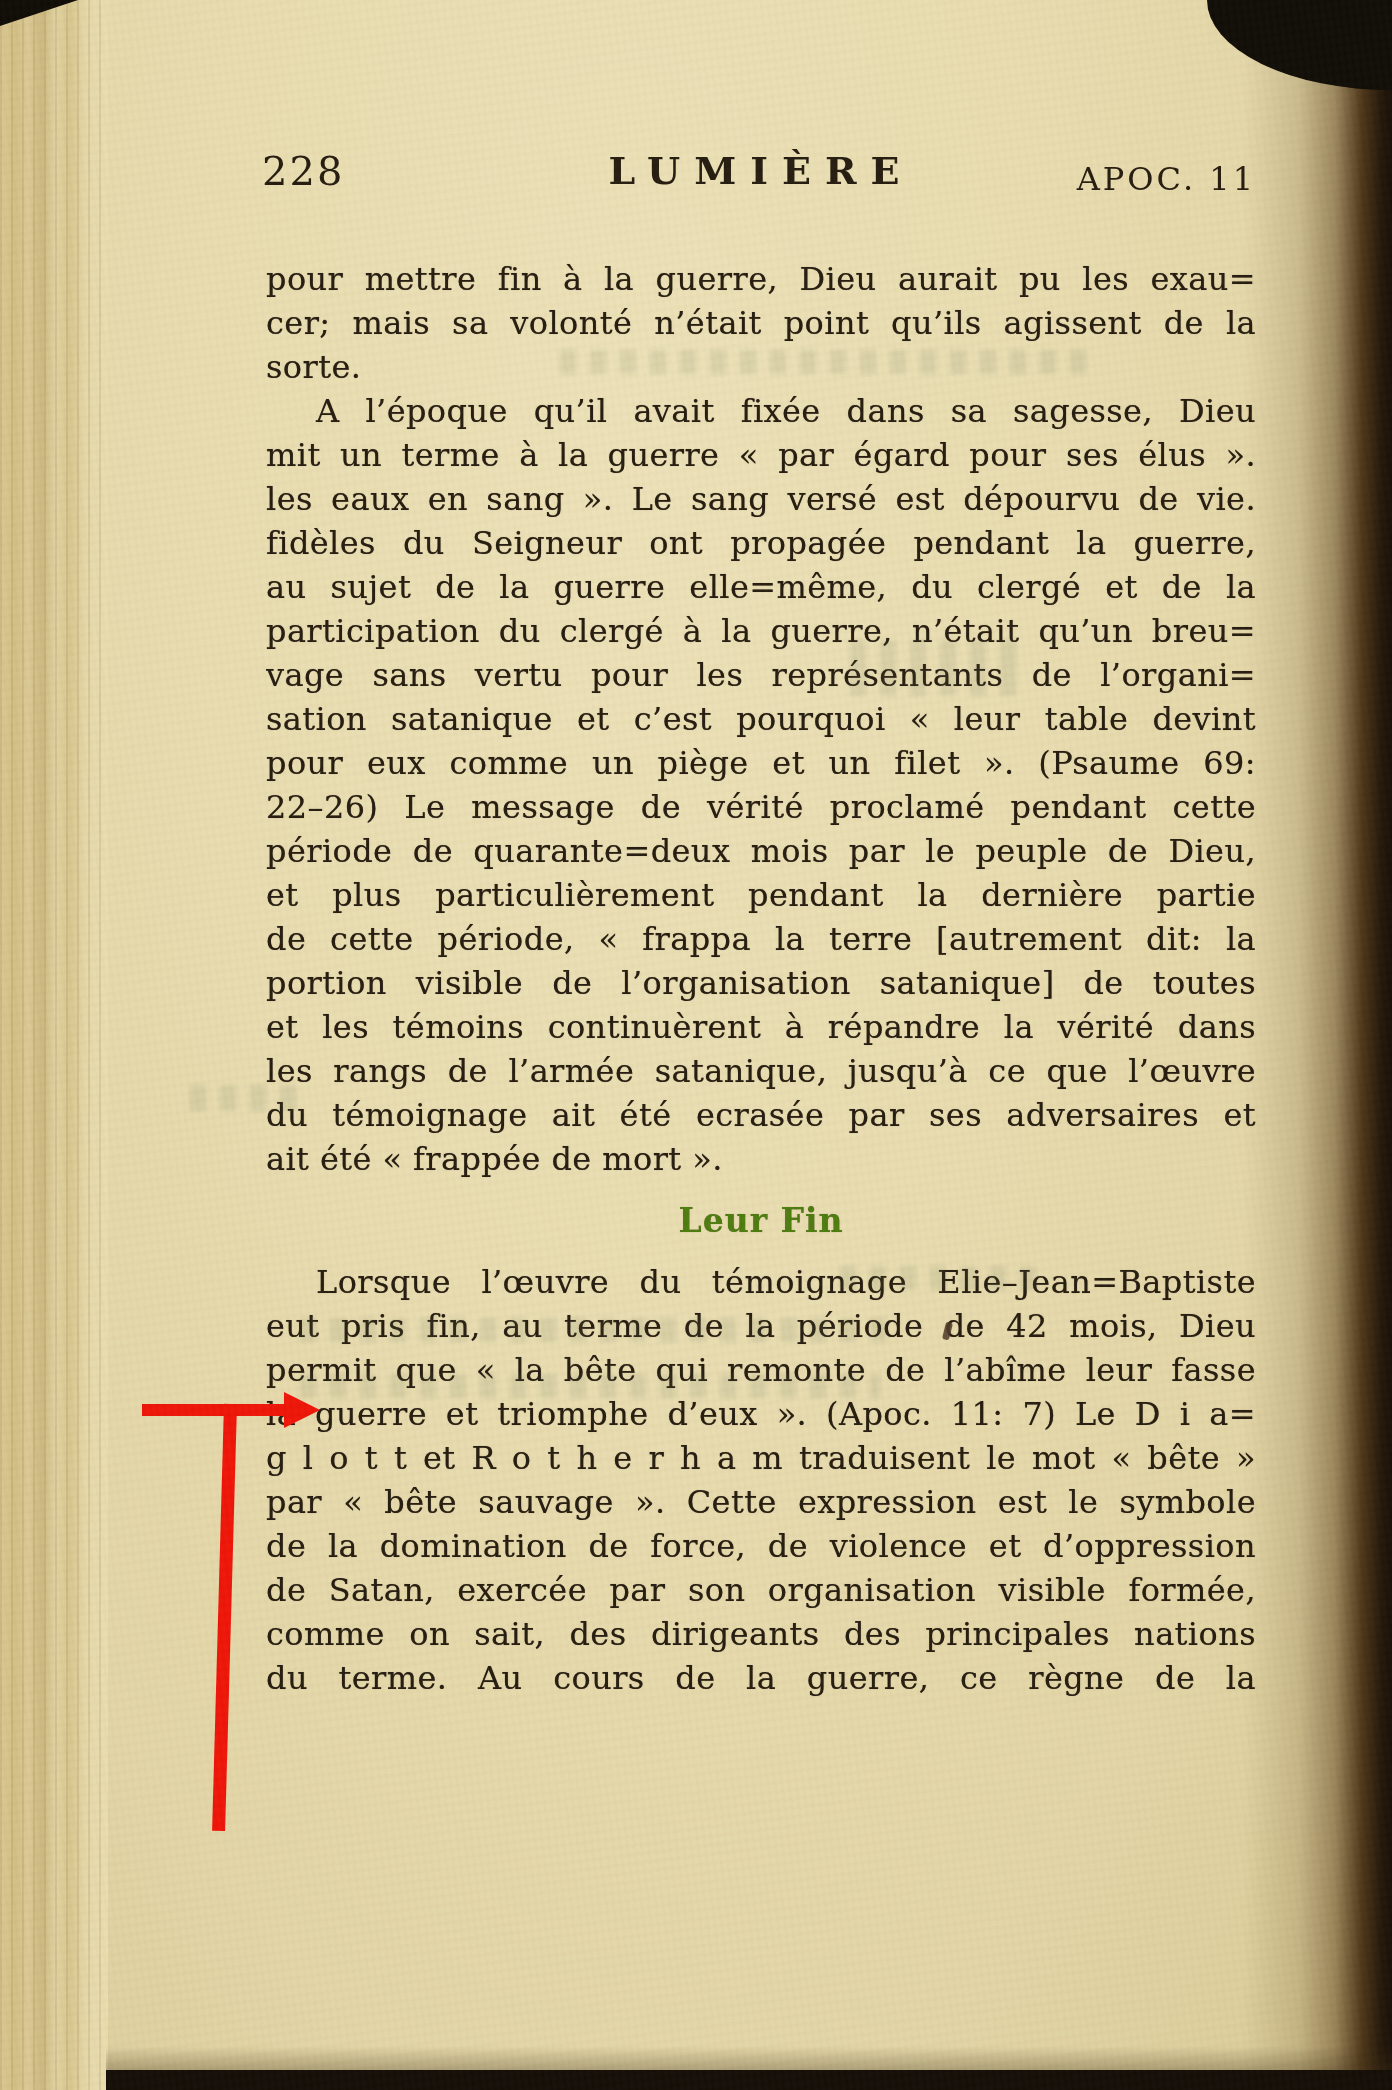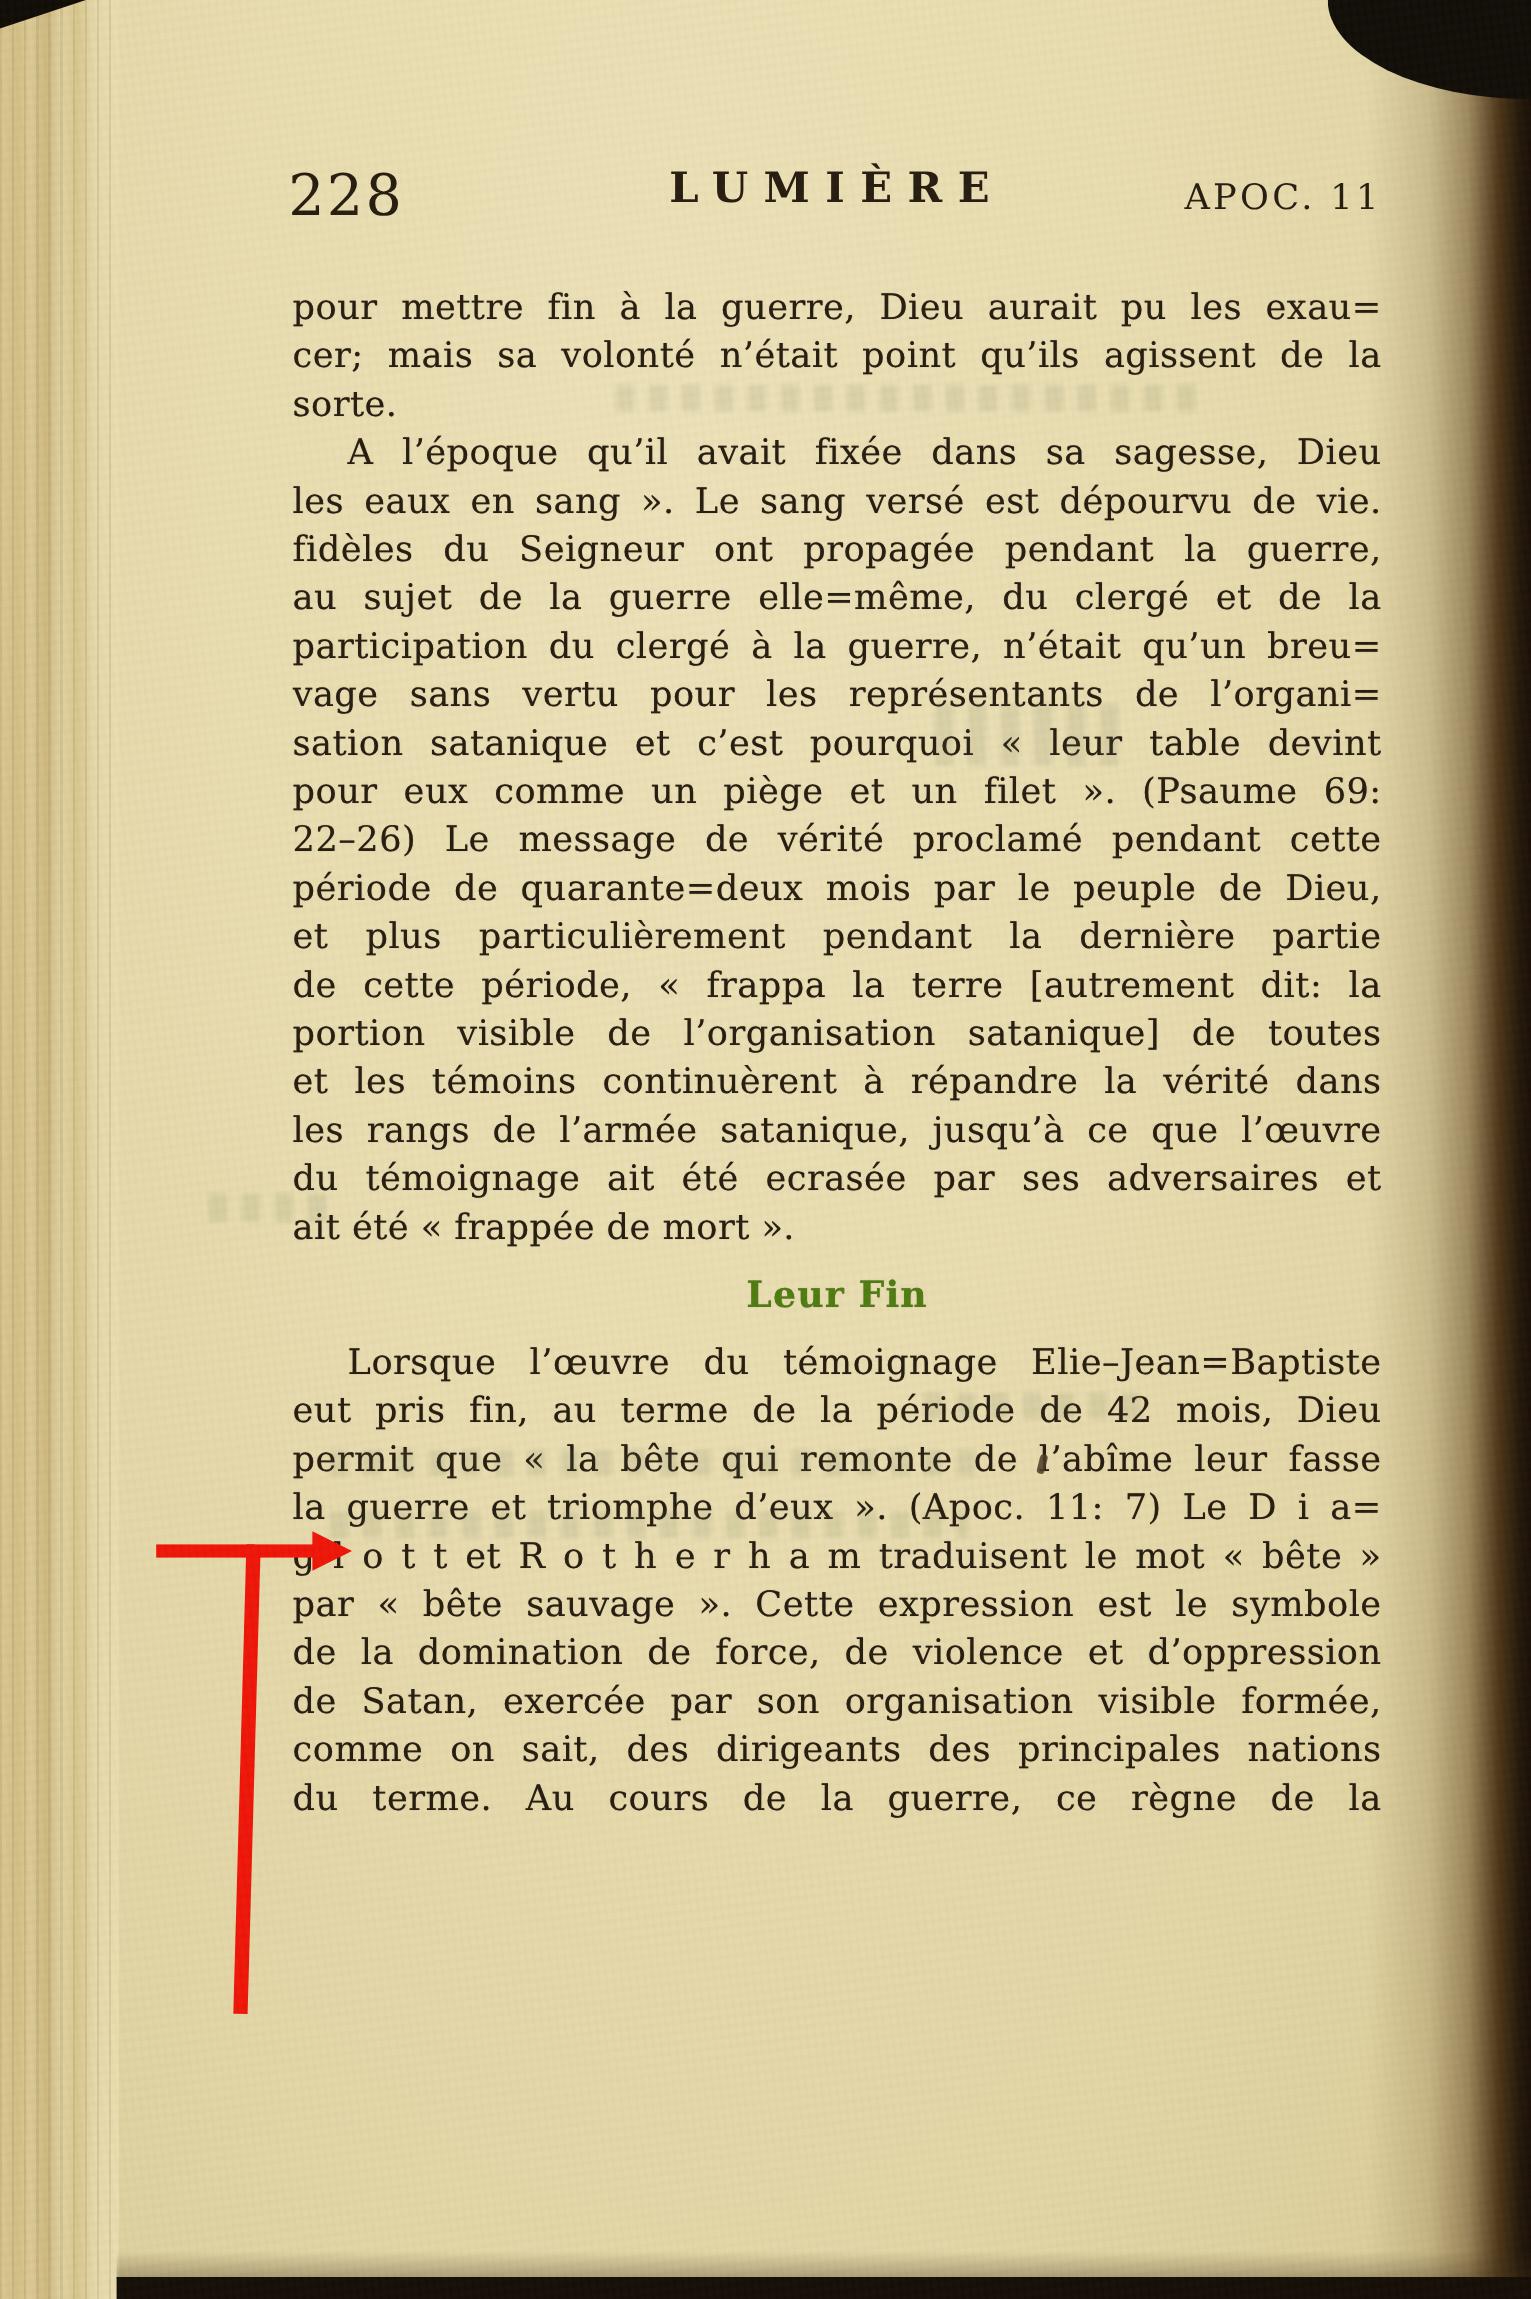--- a/index.html
+++ b/index.html
@@ -22,21 +22,21 @@
     border-top:26px solid #0e0a05;border-right:78px solid transparent;}
   .corner-tr{position:absolute;right:0;top:0;width:185px;height:92px;background:#0f0b06;
     clip-path:ellipse(100% 98% at 100% 0%);}
   .right-shadow{position:absolute;right:0;top:0;width:150px;height:100%;
     background:linear-gradient(90deg, rgba(92,70,34,0) 0%, rgba(110,85,42,.22) 38%, rgba(96,70,33,.55) 62%, #4c3518 80%, #221609 93%, #170e06 100%);}
   .bottom-strip{position:absolute;left:106px;right:0;bottom:0;height:20px;background:#130c06;}
   .bottom-fade{position:absolute;left:106px;right:0;bottom:18px;height:26px;
     background:linear-gradient(180deg, rgba(60,44,20,0), rgba(60,44,20,.35));}
   
   .hdr span{position:absolute;color:#241b0f;}
-  .pnum{left:262px;top:148px;font-size:52px;letter-spacing:2px;}
+  .pnum{left:262px;top:148px;font-size:40px;letter-spacing:2px;}
   .ptitle{left:266px;top:148px;width:990px;text-align:center;font-size:38px;
           font-weight:700;letter-spacing:14px;}
   .pref{left:266px;top:160px;width:990px;text-align:right;font-size:32px;
         font-weight:400;letter-spacing:3px;}
   
   .column{position:absolute;left:266px;top:257px;width:990px;color:#241b0f;}
   .bl{height:44px;line-height:44px;font-size:32px;letter-spacing:.4px;
       text-align:justify;text-align-last:justify;overflow:hidden;white-space:normal;
       text-shadow:0 0 0.7px rgba(38,28,15,.55);}
   .bl.ind{padding-left:50px;}
@@ -83,20 +83,21 @@
   </div>
 
   <div class="column">
     <div id="para-0">
         <div class="bl">pour mettre fin à la guerre, Dieu aurait pu les exau=</div>
         <div class="bl">cer; mais sa volonté n’était point qu’ils agissent de la</div>
         <div class="bl ll">sorte.</div>
       </div>
     <div id="para-1">
         <div class="bl ind">A l’époque qu’il avait fixée dans sa sagesse, Dieu</div>
+        <div class="bl">mit un terme à la guerre « par égard pour ses élus ».</div>
         <div class="bl">les eaux en sang ». Le sang versé est dépourvu de vie.</div>
         <div class="bl">fidèles du Seigneur ont propagée pendant la guerre,</div>
         <div class="bl">au sujet de la guerre elle=même, du clergé et de la</div>
         <div class="bl">participation du clergé à la guerre, n’était qu’un breu=</div>
         <div class="bl">vage sans vertu pour les représentants de l’organi=</div>
         <div class="bl">sation satanique et c’est pourquoi « leur table devint</div>
         <div class="bl">pour eux comme un piège et un filet ». (Psaume 69:</div>
         <div class="bl">22–26) Le message de vérité proclamé pendant cette</div>
         <div class="bl">période de quarante=deux mois par le peuple de Dieu,</div>
         <div class="bl">et plus particulièrement pendant la dernière partie</div>

